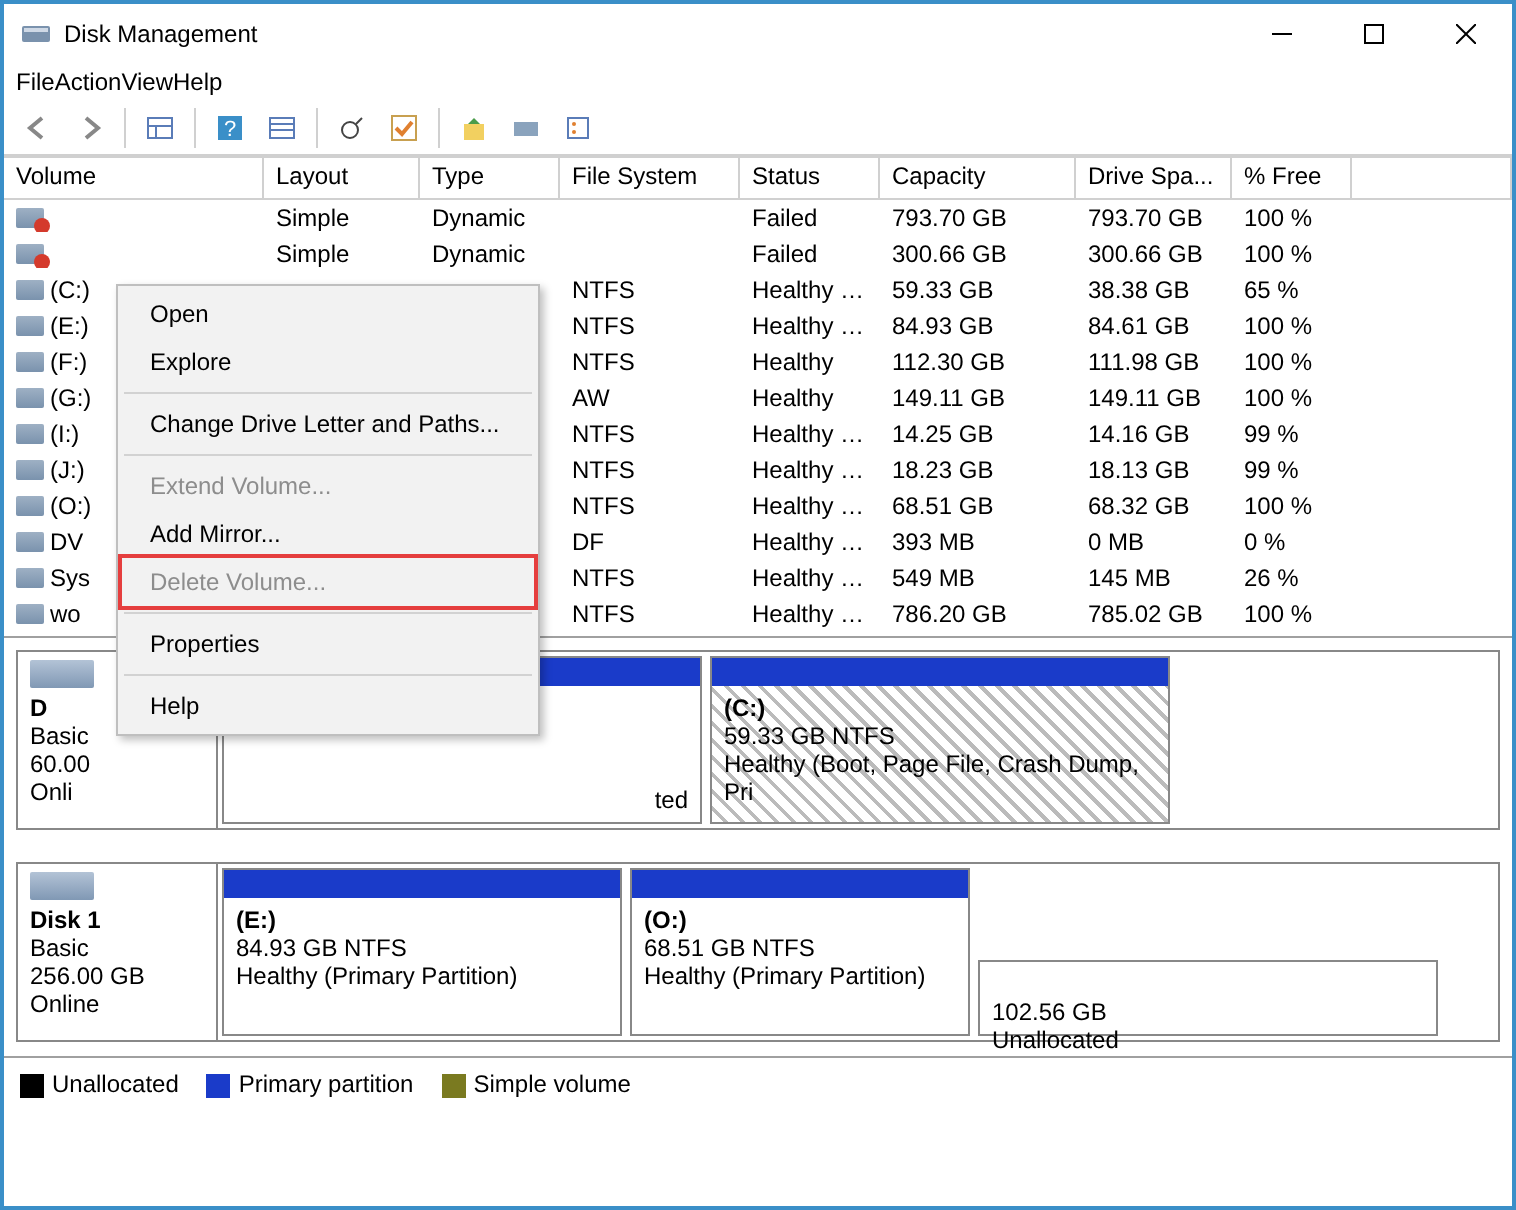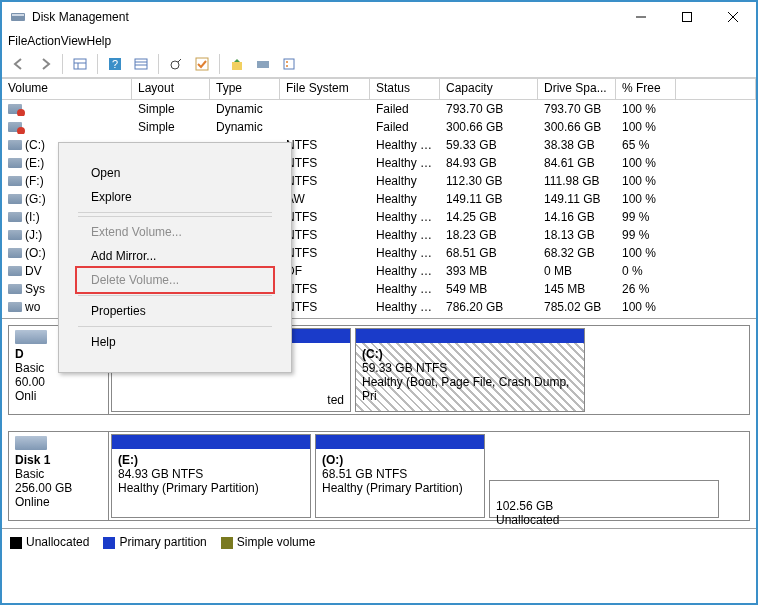--- a/index.html
+++ b/index.html
@@ -30,21 +30,21 @@
 .part { border: 1px solid #888; margin: 2px; display: flex; flex-direction: column; }
 .part .pbar { height: 14px; }
 .part .pinfo { padding: 4px 6px; flex: 1; }
 .pbar-dark { background: #000; }
 .pbar-blue { background: #1a3bc9; }
 .hatched { background: repeating-linear-gradient(45deg,#fff,#fff 4px,#bbb 4px,#bbb 6px); }
 
 .legend { border-top: 1px solid #a0a0a0; padding: 6px 8px; display: flex; gap: 14px; align-items: center; }
 .leg-sw { width: 12px; height: 12px; display: inline-block; margin-right: 4px; vertical-align: middle; }
 
-.context-menu { position: absolute; top: 140px; left: 56px; width: 234px; background: #f2f2f2; border: 1px solid #bfbfbf; box-shadow: 2px 2px 4px rgba(0,0,0,0.25); z-index: 100; padding: 18px; }
+.context-menu { position: absolute; top: 140px; left: 56px; width: 212px; background: #f2f2f2; border: 1px solid #bfbfbf; box-shadow: 2px 2px 4px rgba(0,0,0,0.25); z-index: 100; padding: 2px; }
 .context-menu .mi { padding: 5px 14px; cursor: default; }
 .context-menu .mi.disabled { color: #8d8d8d; }
 .context-menu .msep { height: 1px; background: #d2d2d2; margin: 3px 1px; }
 .highlight-delete { border: 2px solid #e53e3e; margin: -2px; padding: 4px 12px; }
 
 .row-icon { width: 14px; height: 10px; display: inline-block; background: linear-gradient(#9eb0c4,#7a92ad); border-radius: 1px; margin-right: 3px; position: relative; vertical-align: -1px; }
 .row-icon.err::after { content:""; position:absolute; right:-3px; bottom:-3px; width:8px; height:8px; background:#d43a2c; border-radius:50%; }
 .disk-icon { width:32px; height:14px; background:linear-gradient(#b3c3d6,#8098b4); border-radius:1px; margin-bottom:3px; }
 strong{font-weight:600;}
 </style>
@@ -355,20 +355,21 @@
 <div class="legend">
   <span><span class="leg-sw" style="background:#000;"></span><span>Unallocated</span></span>
   <span><span class="leg-sw" style="background:#1a3bc9;"></span><span>Primary partition</span></span>
   <span><span class="leg-sw" style="background:#7a7a20;"></span><span>Simple volume</span></span>
 </div>
 
 <div class="context-menu">
   <div class="mi">Open</div>
   <div class="mi">Explore</div>
   <div class="msep"></div>
+  <div class="mi">Change Drive Letter and Paths...</div>
   <div class="msep"></div>
   <div class="mi disabled">Extend Volume...</div>
   <div class="mi">Add Mirror...</div>
   <div class="mi disabled highlight-delete">Delete Volume...</div>
   <div class="msep"></div>
   <div class="mi">Properties</div>
   <div class="msep"></div>
   <div class="mi">Help</div>
 </div>
 

